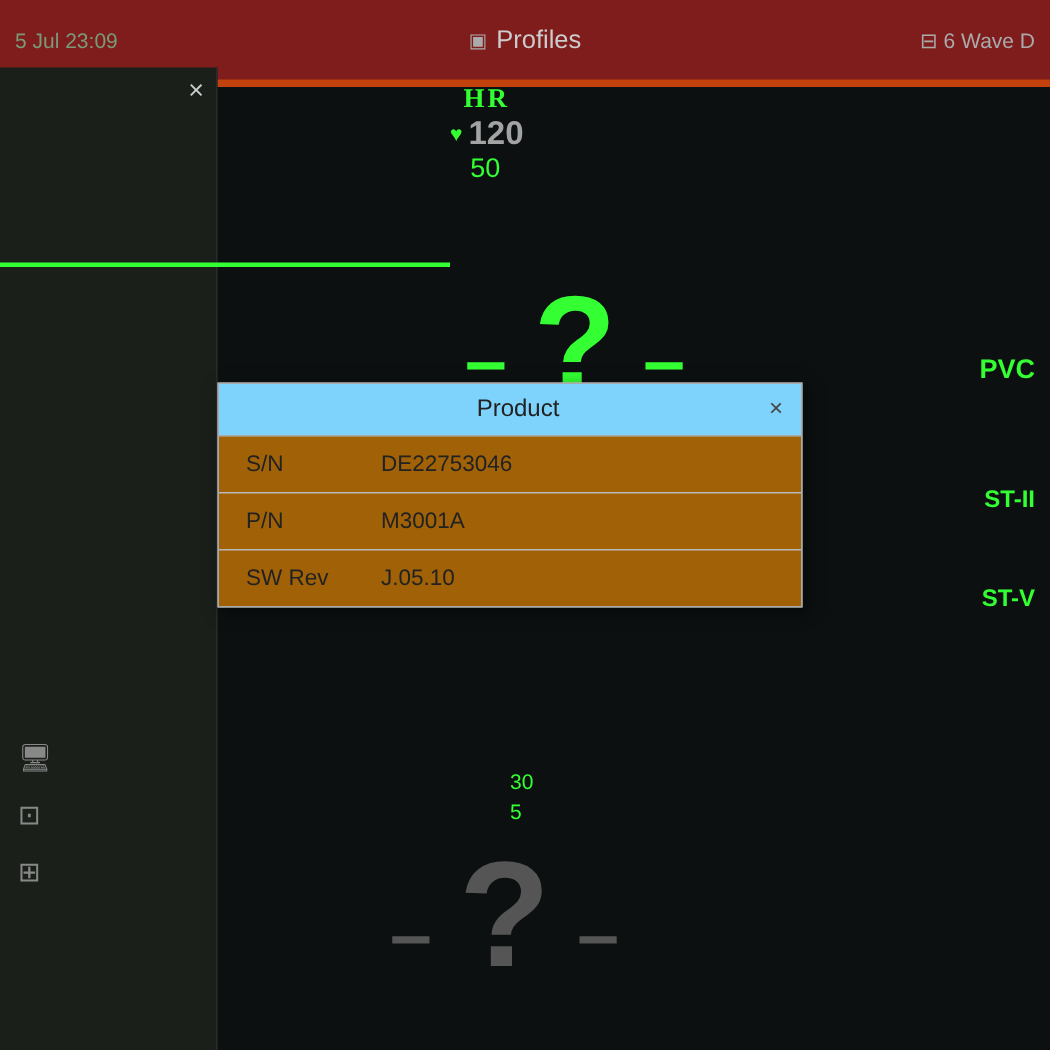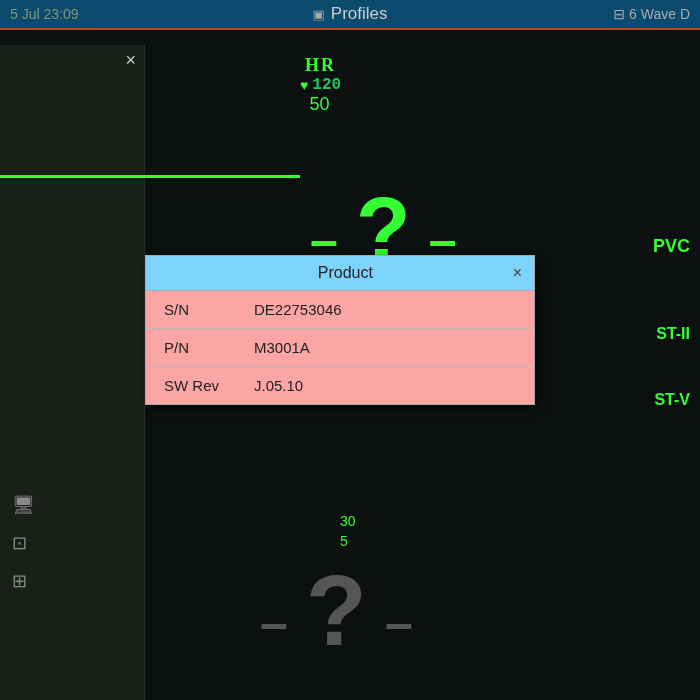--- a/index.html
+++ b/index.html
@@ -20,25 +20,25 @@
       width: 700px;
       height: 700px;
       background: #0c1010;
     }
 
     
     .top-bar {
       position: absolute;
       top: 0; left: 0;
       width: 700px;
-      height: 30px;
-      background: #0c4a6e;
-      display: flex;
-      align-items: center;
-      border-bottom: 2px solid #c2410c;
+      height: 58px;
+      background: #7f1d1d;
+      display: flex;
+      align-items: center;
+      border-bottom: 5px solid #c2410c;
     }
 
     .top-bar-date {
       position: absolute;
       left: 10px;
       color: #7a9a7a;
       font-size: 14px;
     }
 
     .top-bar-profiles {
@@ -89,24 +89,23 @@
       align-items: center;
       gap: 4px;
     }
 
     .heart-icon {
       font-size: 14px;
       color: #33ff33;
     }
 
     .hr-value {
-      font-size: 16px;
-      font-weight: bold;
-      color: #22c55e;
-      font-family: Liberation Mono, monospace;
+      font-size: 22px;
+      font-weight: bold;
+      color: #a3a3a3;
     }
 
     .hr-sub {
       font-size: 18px;
       color: #33ff33;
       text-align: center;
       padding-right: 2px;
     }
 
     
@@ -276,21 +275,21 @@
     .dialog-close {
       color: #444;
       font-size: 16px;
       cursor: pointer;
       background: none;
       border: none;
       padding: 0;
     }
 
     .dialog-body {
-      background: #fca5a5;
+      background: #a16207;
       padding: 0;
     }
 
     .dialog-row {
       display: flex;
       align-items: center;
       padding: 10px 18px;
       border-bottom: 1px solid #b8b8b8;
     }
 

